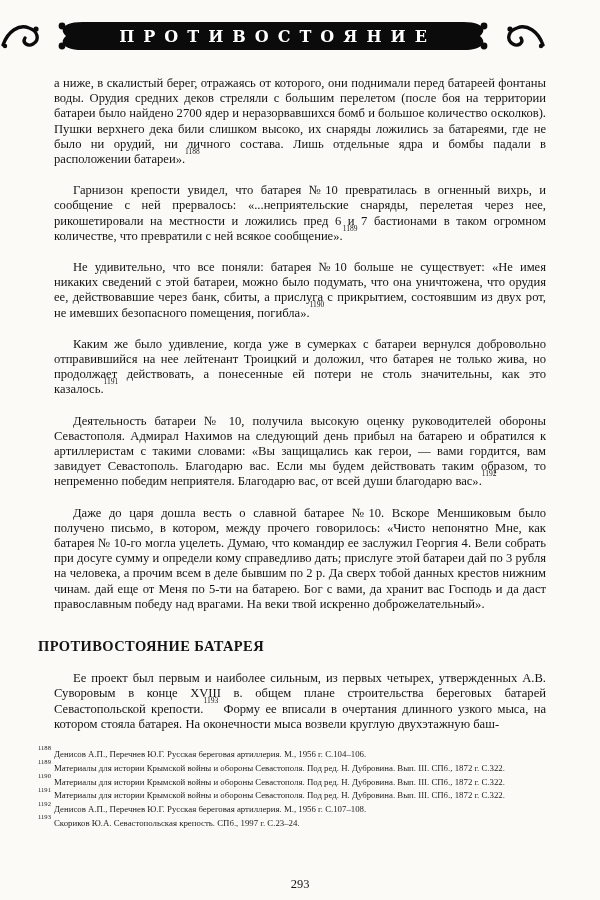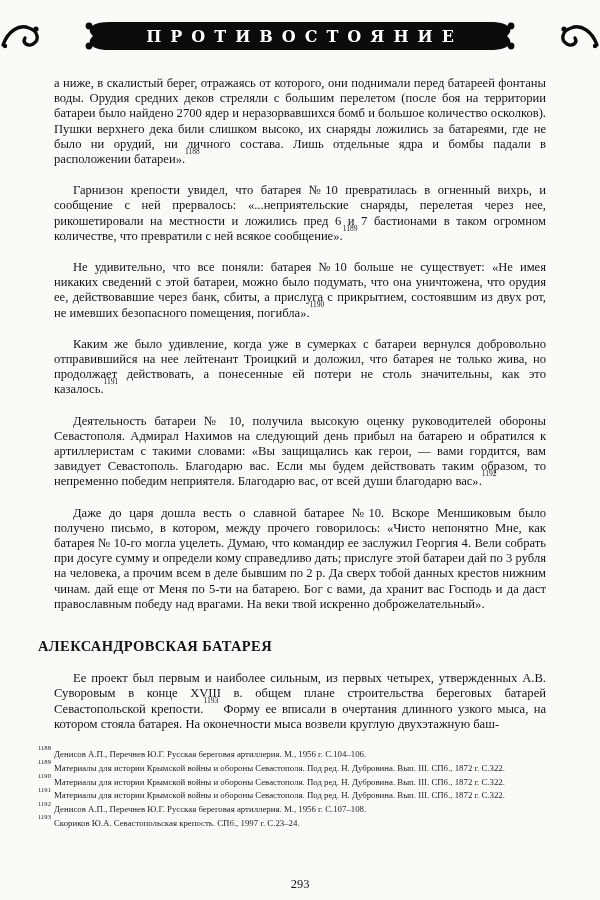--- a/index.html
+++ b/index.html
@@ -11,21 +11,21 @@
     background: #fbfaf7;
     font-family: "Liberation Serif", "DejaVu Serif", serif;
     color: #141414;
     overflow: hidden;
     box-sizing: border-box;
   }
   
   .banner-row {
     display: flex;
     align-items: center;
-    justify-content: space-between;
+    justify-content: flex-start;
     gap: 8px;
     padding-top: 12px;
     height: 48px;
   }
   .ornament { width: 44px; height: 30px; flex: 0 0 auto; }
   .ornament.right { transform: scaleX(-1); }
   .ribbon { position: relative; width: 442px; height: 36px; flex: 0 0 auto; }
   .ribbon svg { position: absolute; inset: 0; width: 100%; height: 100%; }
   .banner-title {
     position: absolute; inset: 0;
@@ -116,21 +116,21 @@
     </svg>
   </div>
 
   <div class="content">
       <p class="para">а ниже, в скалистый берег, отражаясь от которого, они поднимали перед батареей фонтаны воды. Орудия средних деков стреляли с большим перелетом (после боя на территории батареи было найдено 2700 ядер и неразорвавшихся бомб и большое количество осколков). Пушки верхнего дека били слишком высоко, их снаряды ложились за батареями, где не было ни орудий, ни личного состава. Лишь отдельные ядра и бомбы падали в расположении батареи».<sup class="fnref">1188</sup></p>
       <p class="para indent">Гарнизон крепости увидел, что батарея №10 превратилась в огненный вихрь, и сообщение с ней прервалось: «...неприятельские снаряды, перелетая через нее, рикошетировали на местности и ложились пред 6 и 7 бастионами в таком огромном количестве, что превратили с ней всякое сообщение».<sup class="fnref">1189</sup></p>
       <p class="para indent">Не удивительно, что все поняли: батарея №10 больше не существует: «Не имея никаких сведений с этой батареи, можно было подумать, что она уничтожена, что орудия ее, действовавшие через банк, сбиты, а прислуга с прикрытием, состоявшим из двух рот, не имевших безопасного помещения, погибла».<sup class="fnref">1190</sup></p>
       <p class="para indent">Каким же было удивление, когда уже в сумерках с батареи вернулся добровольно отправившийся на нее лейтенант Троицкий и доложил, что батарея не только жива, но продолжает действовать, а понесенные ей потери не столь значительны, как это казалось.<sup class="fnref">1191</sup></p>
       <p class="para indent">Деятельность батареи № 10, получила высокую оценку руководителей обороны Севастополя. Адмирал Нахимов на следующий день прибыл на батарею и обратился к артиллеристам с такими словами: «Вы защищались как герои, — вами гордится, вам завидует Севастополь. Благодарю вас. Если мы будем действовать таким образом, то непременно победим неприятеля. Благодарю вас, от всей души благодарю вас».<sup class="fnref">1192</sup></p>
       <p class="para indent">Даже до царя дошла весть о славной батарее №10. Вскоре Меншиковым было получено письмо, в котором, между прочего говорилось: «Чисто непонятно Мне, как батарея № 10-го могла уцелеть. Думаю, что командир ее заслужил Георгия 4. Вели собрать при досуге сумму и определи кому справедливо дать; прислуге этой батареи дай по 3 рубля на человека, а прочим всем в деле бывшим по 2 р. Да сверх тобой данных крестов нижним чинам. дай еще от Меня по 5-ти на батарею. Бог с вами, да хранит вас Господь и да даст православным победу над врагами. На веки твой искренно доброжелательный».</p>
-      <h2 class="section-heading">АЛЕКСАНДРОВСКАЯ БАТАРЕЯ</h2>
+      <h2 class="section-heading">ПРОТИВОСТОЯНИЕ БАТАРЕЯ</h2>
       <p class="para indent">Ее проект был первым и наиболее сильным, из первых четырех, утвержденных А.В. Суворовым в конце XVIII в. общем плане строительства береговых батарей Севастопольской крепости.<sup class="fnref">1193</sup> Форму ее вписали в очертания длинного узкого мыса, на котором стояла батарея. На оконечности мыса возвели круглую двухэтажную баш-</p>
     </div>
 
   <div class="footnotes">
       <div class="footnote"><sup class="fn-num">1188</sup>Денисов А.П., Перечнев Ю.Г. Русская береговая артиллерия. М., 1956 г. С.104–106.</div>
       <div class="footnote"><sup class="fn-num">1189</sup>Материалы для истории Крымской войны и обороны Севастополя. Под ред. Н. Дубровина. Вып. III. СПб., 1872 г. С.322.</div>
       <div class="footnote"><sup class="fn-num">1190</sup>Материалы для истории Крымской войны и обороны Севастополя. Под ред. Н. Дубровина. Вып. III. СПб., 1872 г. С.322.</div>
       <div class="footnote"><sup class="fn-num">1191</sup>Материалы для истории Крымской войны и обороны Севастополя. Под ред. Н. Дубровина. Вып. III. СПб., 1872 г. С.322.</div>
       <div class="footnote"><sup class="fn-num">1192</sup>Денисов А.П., Перечнев Ю.Г. Русская береговая артиллерия. М., 1956 г. С.107–108.</div>
       <div class="footnote"><sup class="fn-num">1193</sup>Скориков Ю.А. Севастопольская крепость. СПб., 1997 г. С.23–24.</div>

